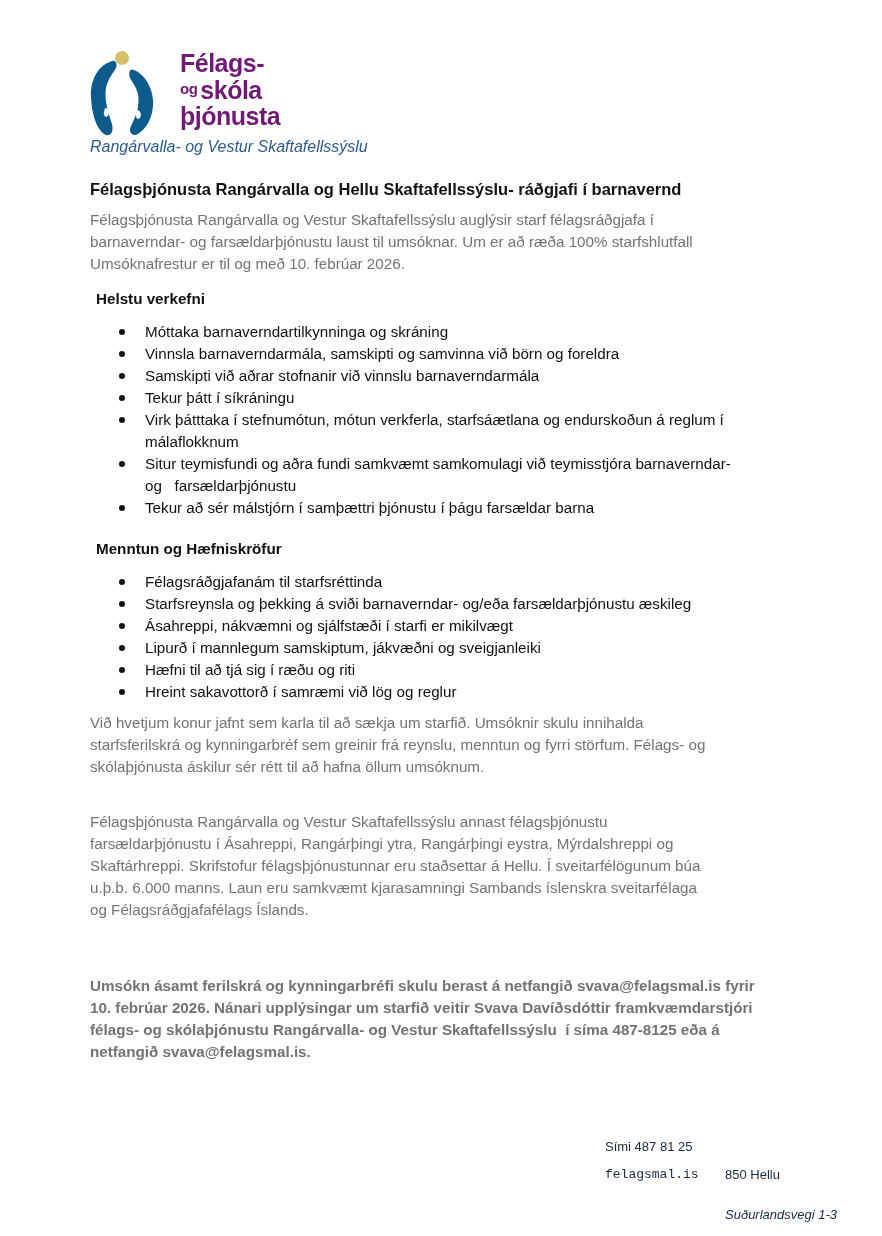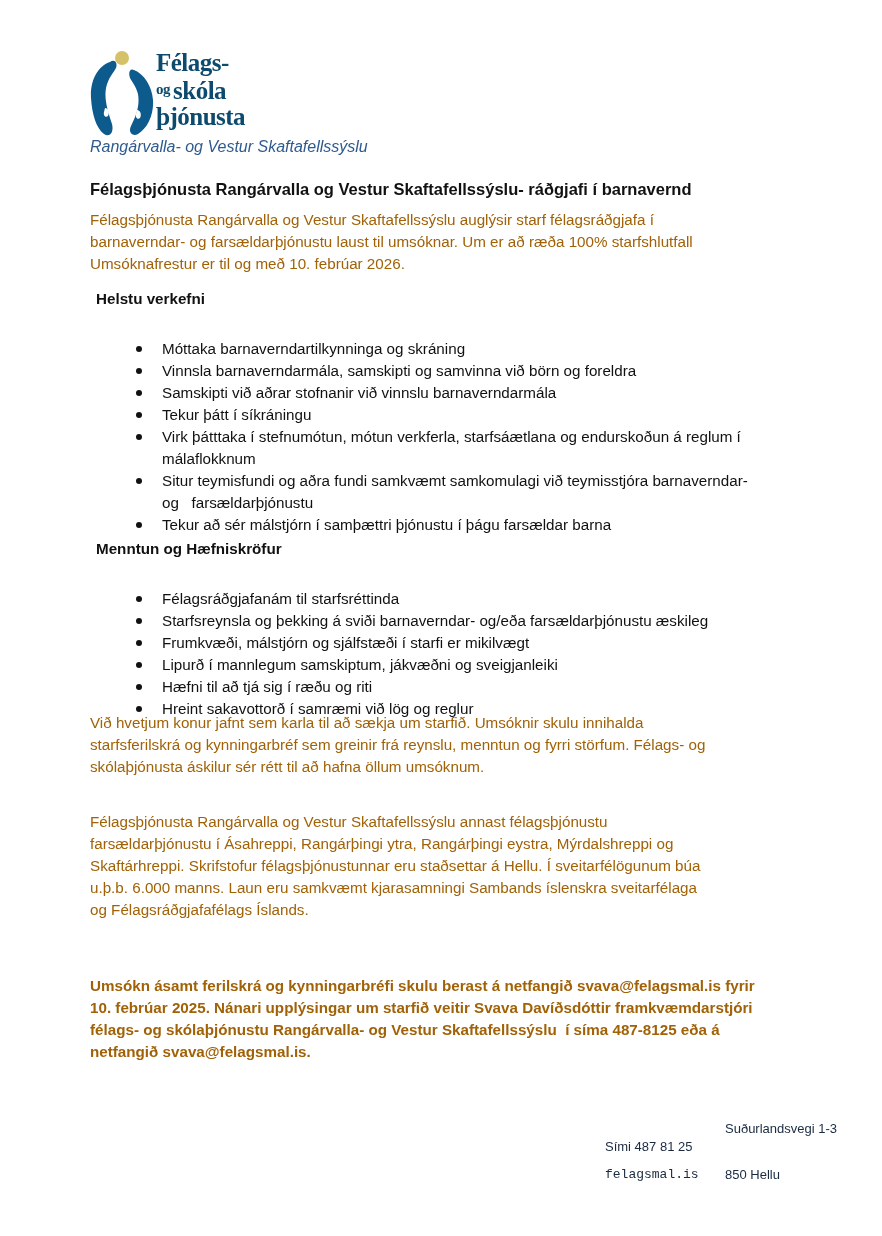--- a/index.html
+++ b/index.html
@@ -24,24 +24,24 @@
     }
     .logo-mark {
       position: absolute;
       left: 0;
       top: 0;
       width: 70px;
       height: 88px;
     }
     .logo-text {
       position: absolute;
-      left: 68px;
+      left: 92px;
       top: 2px;
-      color: #0c4a6e;
-      font-family: Liberation Serif, serif;
+      color: #701a75;
+      font-family: Liberation Sans, sans-serif;
       font-weight: bold;
       line-height: 26px;
       letter-spacing: -0.5px;
     }
     .logo-text .l1 { font-size: 25px; display:block; }
     .logo-text .l2 { font-size: 25px; display:block; }
     .logo-text .l2 .small { font-size: 15px; vertical-align: 5px; margin-right: 3px; }
     .logo-text .l3 { font-size: 25px; display:block; }
     .subtitle {
       position: absolute;
@@ -59,33 +59,33 @@
       font-weight: bold;
       color: #111;
       white-space: nowrap;
     }
     .para {
       position: absolute;
       left: 90px;
       width: 720px;
       font-size: 15.2px;
       line-height: 22px;
-      color: #a16207;
+      color: #737373;
     }
     .section-heading {
       position: absolute;
       left: 96px;
       font-size: 15.2px;
       font-weight: bold;
       color: #111;
     }
     ul.bullets {
       position: absolute;
       left: 90px;
-      margin: 17px;
+      margin: 0;
       padding: 0;
       list-style: none;
       width: 700px;
     }
     ul.bullets li {
       position: relative;
       padding-left: 55px;
       font-size: 15.2px;
       line-height: 22px;
       color: #111;
@@ -120,21 +120,21 @@
   </svg>
   <div class="logo-text">
     <span class="l1">Félags-</span>
     <span class="l2"><span class="small">og</span><span>skóla</span></span>
     <span class="l3">þjónusta</span>
   </div>
 </div>
 
 <div class="subtitle">Rangárvalla- og Vestur Skaftafellssýslu</div>
 
-<div class="title">Félagsþjónusta Rangárvalla og Vestur Skaftafellssýslu- ráðgjafi í barnavernd</div>
+<div class="title">Félagsþjónusta Rangárvalla og Hellu Skaftafellssýslu- ráðgjafi í barnavernd</div>
 
 <div class="para" style="top:209px;">
   <div>Félagsþjónusta Rangárvalla og Vestur Skaftafellssýslu auglýsir starf félagsráðgjafa í</div>
   <div>barnaverndar- og farsældarþjónustu laust til umsóknar. Um er að ræða 100% starfshlutfall</div>
   <div>Umsóknafrestur er til og með 10. febrúar 2026.</div>
 </div>
 
 <div class="section-heading" style="top:290px;">Helstu verkefni</div>
 <ul class="bullets" style="top:321px;">
   <li><span class="dot"></span><span>Móttaka barnaverndartilkynninga og skráning</span></li>
@@ -143,21 +143,21 @@
   <li><span class="dot"></span><span>Tekur þátt í síkráningu</span></li>
   <li><span class="dot"></span><span>Virk þátttaka í stefnumótun, mótun verkferla, starfsáætlana og endurskoðun á reglum í málaflokknum</span></li>
   <li style="width:590px;"><span class="dot"></span><span style="white-space:pre-wrap;">Situr teymisfundi og aðra fundi samkvæmt samkomulagi við teymisstjóra barnaverndar- og   farsældarþjónustu</span></li>
   <li><span class="dot"></span><span>Tekur að sér málstjórn í samþættri þjónustu í þágu farsældar barna</span></li>
 </ul>
 
 <div class="section-heading" style="top:540px;">Menntun og Hæfniskröfur</div>
 <ul class="bullets" style="top:571px;">
   <li><span class="dot"></span><span>Félagsráðgjafanám til starfsréttinda</span></li>
   <li><span class="dot"></span><span>Starfsreynsla og þekking á sviði barnaverndar- og/eða farsældarþjónustu æskileg</span></li>
-  <li><span class="dot"></span><span>Frumkvæði, málstjórn og sjálfstæði í starfi er mikilvægt</span></li>
+  <li><span class="dot"></span><span>Ásahreppi, nákvæmni og sjálfstæði í starfi er mikilvægt</span></li>
   <li><span class="dot"></span><span>Lipurð í mannlegum samskiptum, jákvæðni og sveigjanleiki</span></li>
   <li><span class="dot"></span><span>Hæfni til að tjá sig í ræðu og riti</span></li>
   <li><span class="dot"></span><span>Hreint sakavottorð í samræmi við lög og reglur</span></li>
 </ul>
 
 <div class="para" style="top:712px;">
   <div>Við hvetjum konur jafnt sem karla til að sækja um starfið. Umsóknir skulu innihalda</div>
   <div>starfsferilskrá og kynningarbréf sem greinir frá reynslu, menntun og fyrri störfum. Félags- og</div>
   <div>skólaþjónusta áskilur sér rétt til að hafna öllum umsóknum.</div>
 </div>
@@ -165,21 +165,21 @@
 <div class="para" style="top:811px;">
   <div>Félagsþjónusta Rangárvalla og Vestur Skaftafellssýslu annast félagsþjónustu</div>
   <div>farsældarþjónustu í Ásahreppi, Rangárþingi ytra, Rangárþingi eystra, Mýrdalshreppi og</div>
   <div>Skaftárhreppi. Skrifstofur félagsþjónustunnar eru staðsettar á Hellu. Í sveitarfélögunum búa</div>
   <div>u.þ.b. 6.000 manns. Laun eru samkvæmt kjarasamningi Sambands íslenskra sveitarfélaga</div>
   <div>og Félagsráðgjafafélags Íslands.</div>
 </div>
 
 <div class="para" style="top:975px;font-weight:bold;">
   <div>Umsókn ásamt ferilskrá og kynningarbréfi skulu berast á netfangið svava@felagsmal.is fyrir</div>
-  <div>10. febrúar 2025. Nánari upplýsingar um starfið veitir Svava Davíðsdóttir framkvæmdarstjóri</div>
+  <div>10. febrúar 2026. Nánari upplýsingar um starfið veitir Svava Davíðsdóttir framkvæmdarstjóri</div>
   <div style="white-space:pre;">félags- og skólaþjónustu Rangárvalla- og Vestur Skaftafellssýslu  í síma 487-8125 eða á</div>
   <div>netfangið svava@felagsmal.is.</div>
 </div>
 
 <div class="footer" style="left:605px; top:1139px;">Sími 487 81 25</div>
-<div class="footer" style="left:725px; top:1121px;">Suðurlandsvegi 1-3</div>
+<div class="footer" style="left:725px; top:1207px;font-style:italic;">Suðurlandsvegi 1-3</div>
 <div class="footer" style="left:605px; top:1167px;font-family:Liberation Mono, monospace;">felagsmal.is</div>
 <div class="footer" style="left:725px; top:1167px;">850 Hellu</div>
 
 </body></html>

